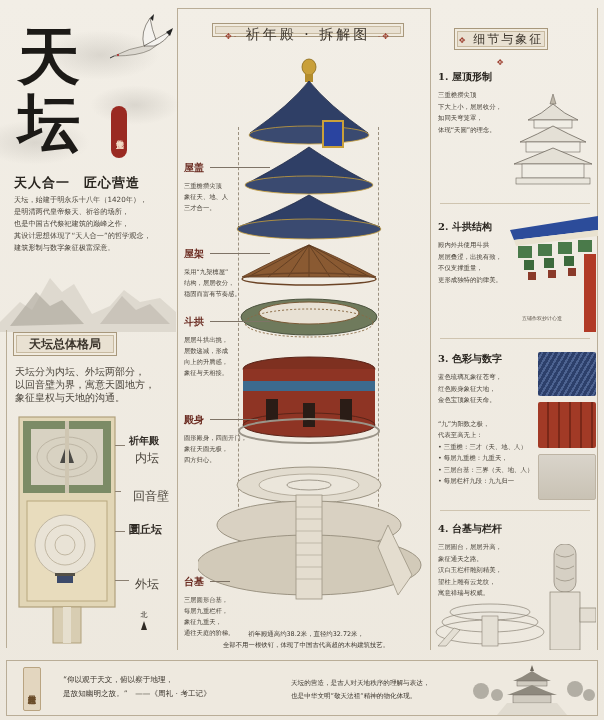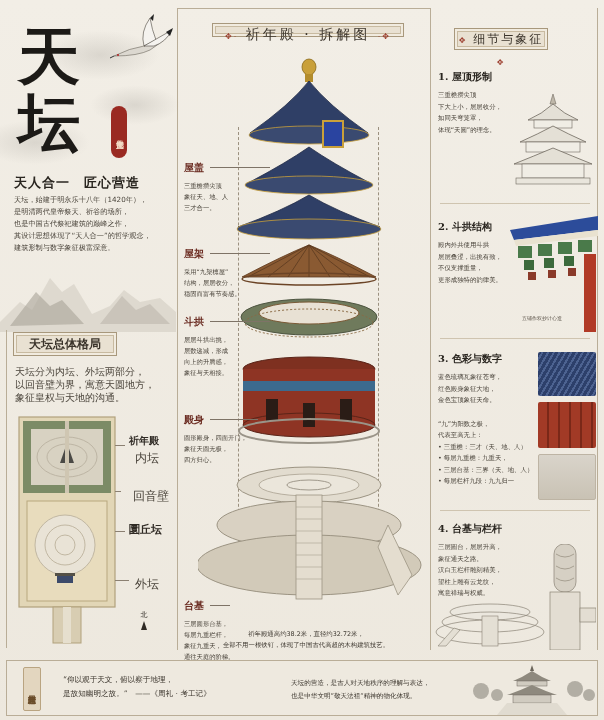--- a/index.html
+++ b/index.html
@@ -257,21 +257,21 @@
     </div>
     <div class="part" style="top:404px;">
       <div class="part-label">殿身</div>
       <div class="part-line" style="left:26px;top:6px;width:48px;"></div>
       <div class="part-desc">
         <div>圆形殿身，四面开门，</div>
         <div>象征天圆无极，</div>
         <div>四方归心。</div>
       </div>
     </div>
-    <div class="part" style="top:566px;margin-top:24px;">
+    <div class="part" style="top:566px;">
       <div class="part-label">台基</div>
       <div class="part-line" style="left:26px;top:6px;width:20px;"></div>
       <div class="part-desc">
         <div>三层圆形台基，</div>
         <div>每层九重栏杆，</div>
         <div>象征九重天，</div>
         <div>通往天庭的阶梯。</div>
       </div>
     </div>
 

